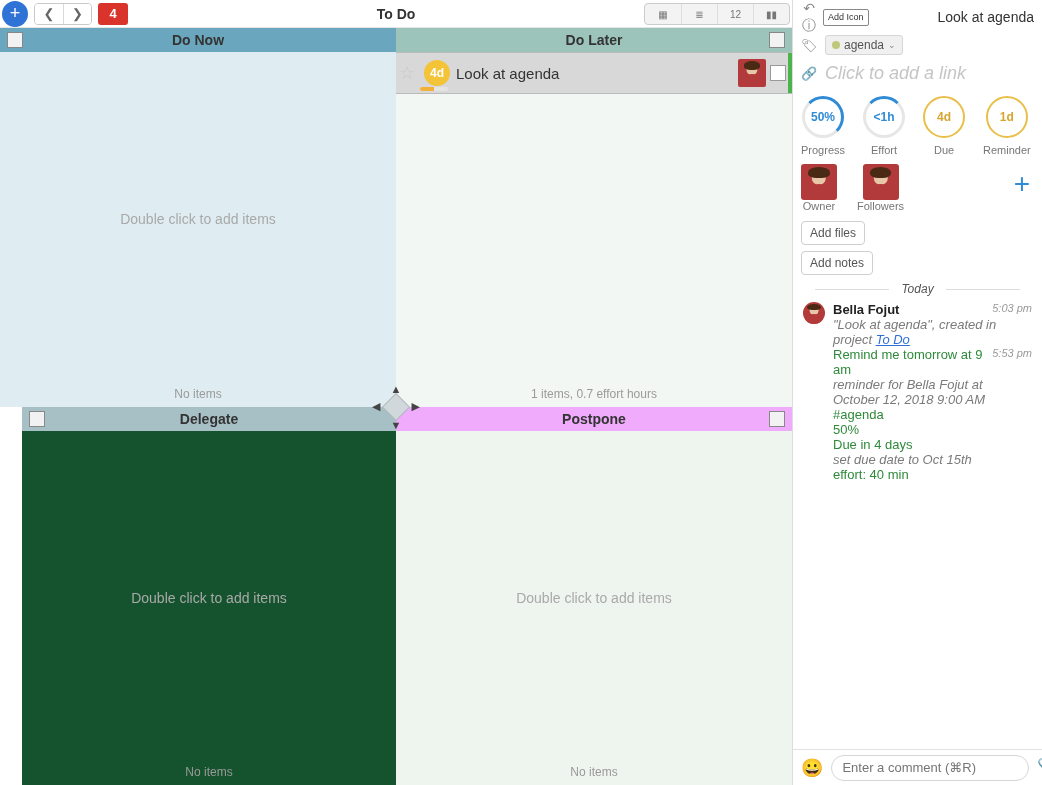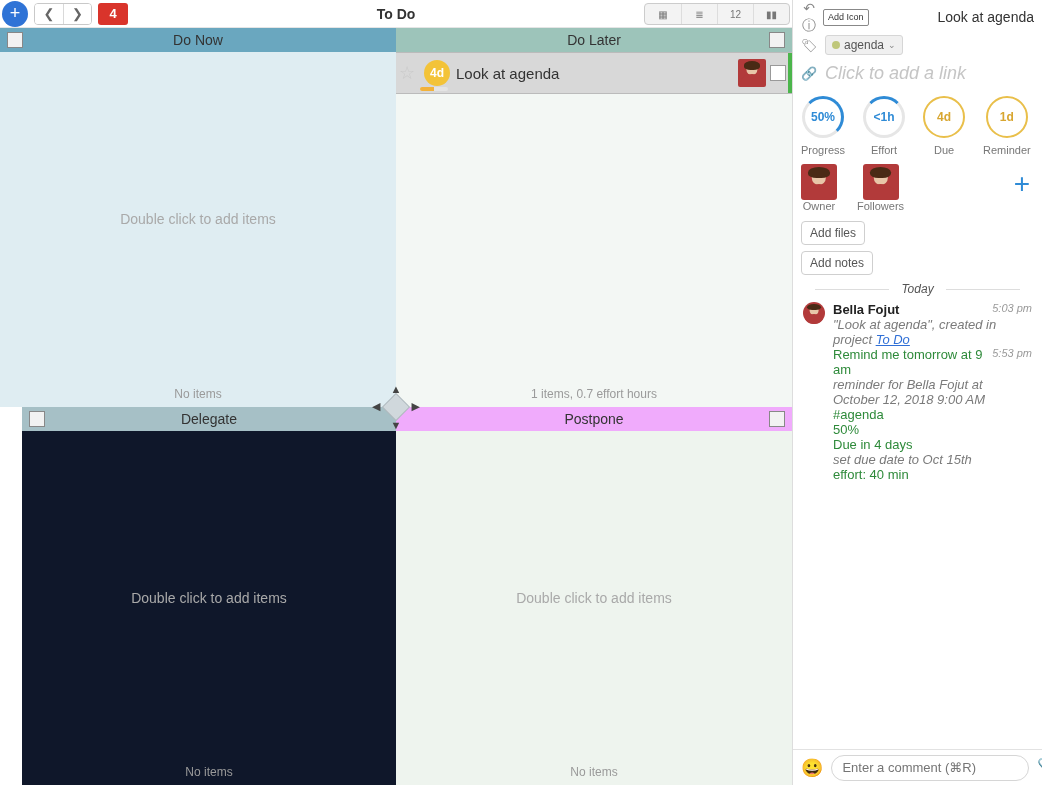--- a/index.html
+++ b/index.html
@@ -21,23 +21,23 @@
 .viewseg { position:absolute; right:2px; top:3px; height:22px; border:1px solid #ccc; border-radius:4px; display:flex; background:#f3f3f3; }
 .viewseg .seg { width:36px; display:flex; align-items:center; justify-content:center; border-left:1px solid #ddd; font-size:10px; color:#777;}
 .viewseg .seg:first-child{border-left:none;}
 .hint-banner { position:absolute; left:600px; top:4px; font-size:12px; color:#999; z-index:5; pointer-events:none;}
 
 
 .grid { flex:1; display:grid; grid-template-columns: 1fr 1fr; grid-template-rows: 1fr 1fr; position:relative; }
 .quad { display:flex; flex-direction:column; position:relative;}
 .q-now { background:#dfedf2; }
 .q-later { background:#f3f7f4; }
-.q-delegate { background:#0f172a;margin-left:22px; }
+.q-delegate { background:#14532d;margin-left:22px; }
 .q-postpone { background:#eef4ee; }
-.q-head { height:24px; display:flex; align-items:center; position:relative; font-size:14px; font-weight:400; color:#333;justify-content:flex-end;}
+.q-head { height:24px; display:flex; align-items:center; position:relative; font-size:14px; font-weight:700; color:#333;justify-content:flex-end;}
 .q-head.h-now { background:#6aa7bf; }
 .q-head.h-later { background:#9dc4ba; }
 .q-head.h-delegate { background:#a6c0c6; }
 .q-head.h-postpone { background:#f0abfc; }
 .q-head .lbl { flex:1; text-align:center; }
 .sq { width:16px; height:16px; border:1px solid #888; background:#f2f2f2; margin:0 4px;}
 .q-head .sq.right{ position:absolute; right:3px;}
 .q-head .sq.left { position:absolute; left:3px;}
 .q-body { flex:1; display:flex; flex-direction:column; }
 .placeholder { flex:1; display:flex; align-items:center; justify-content:center; color:#a9a9a9; font-size:14px; text-align:center; flex-direction:column;}

